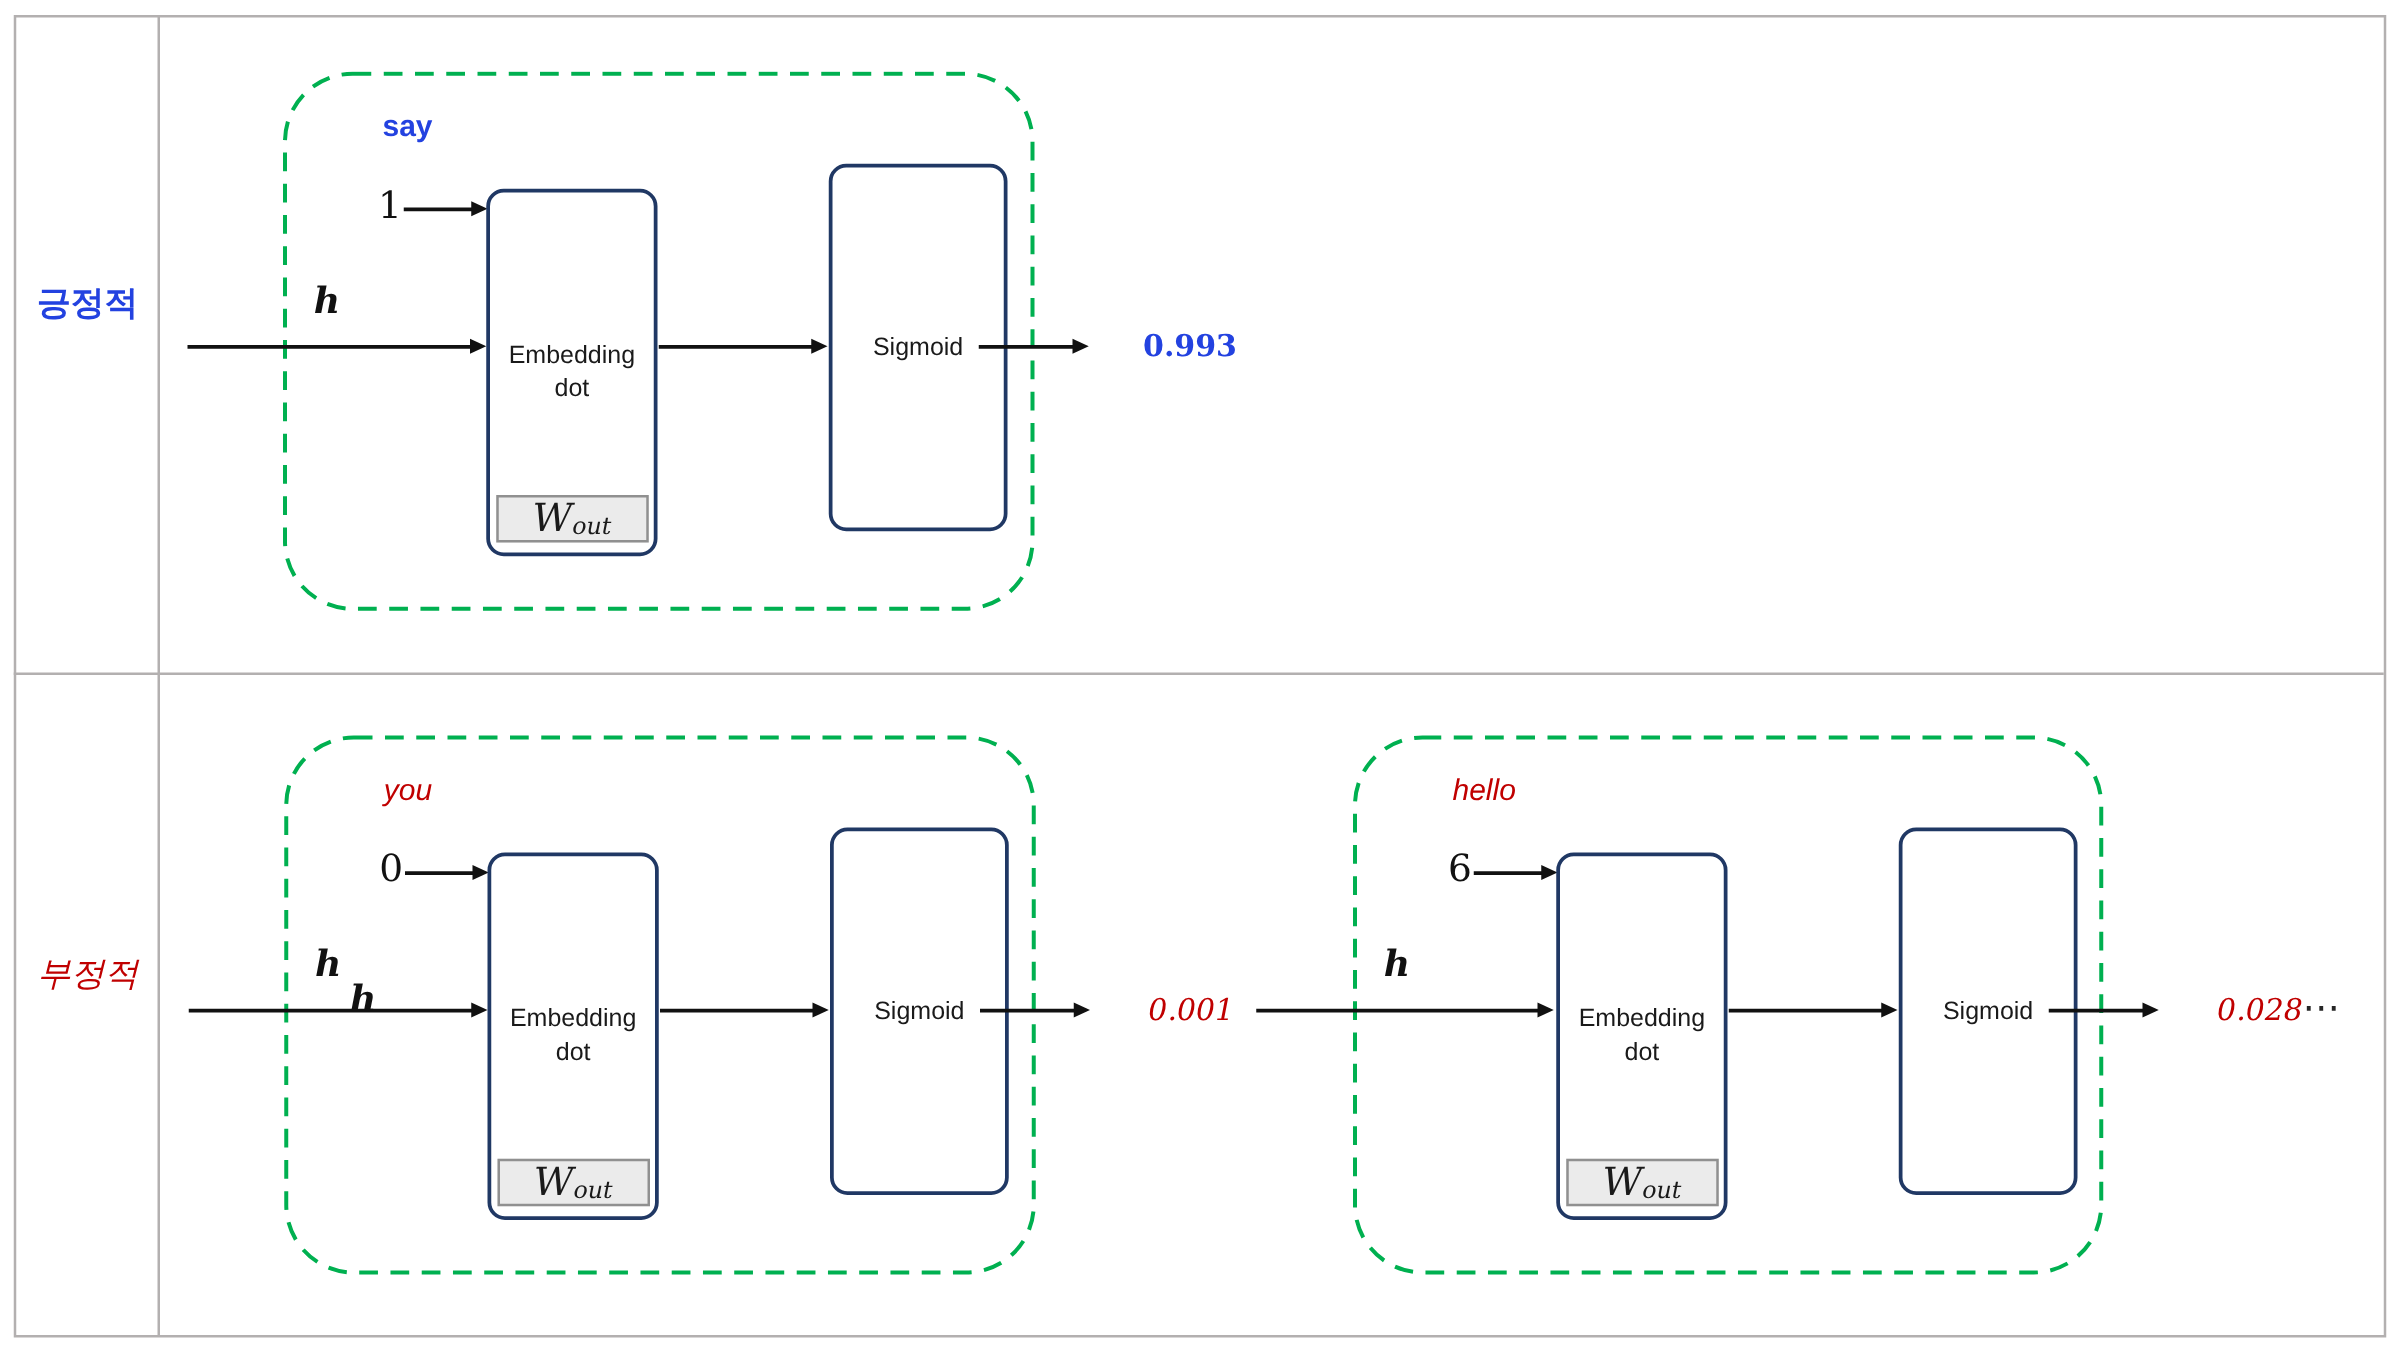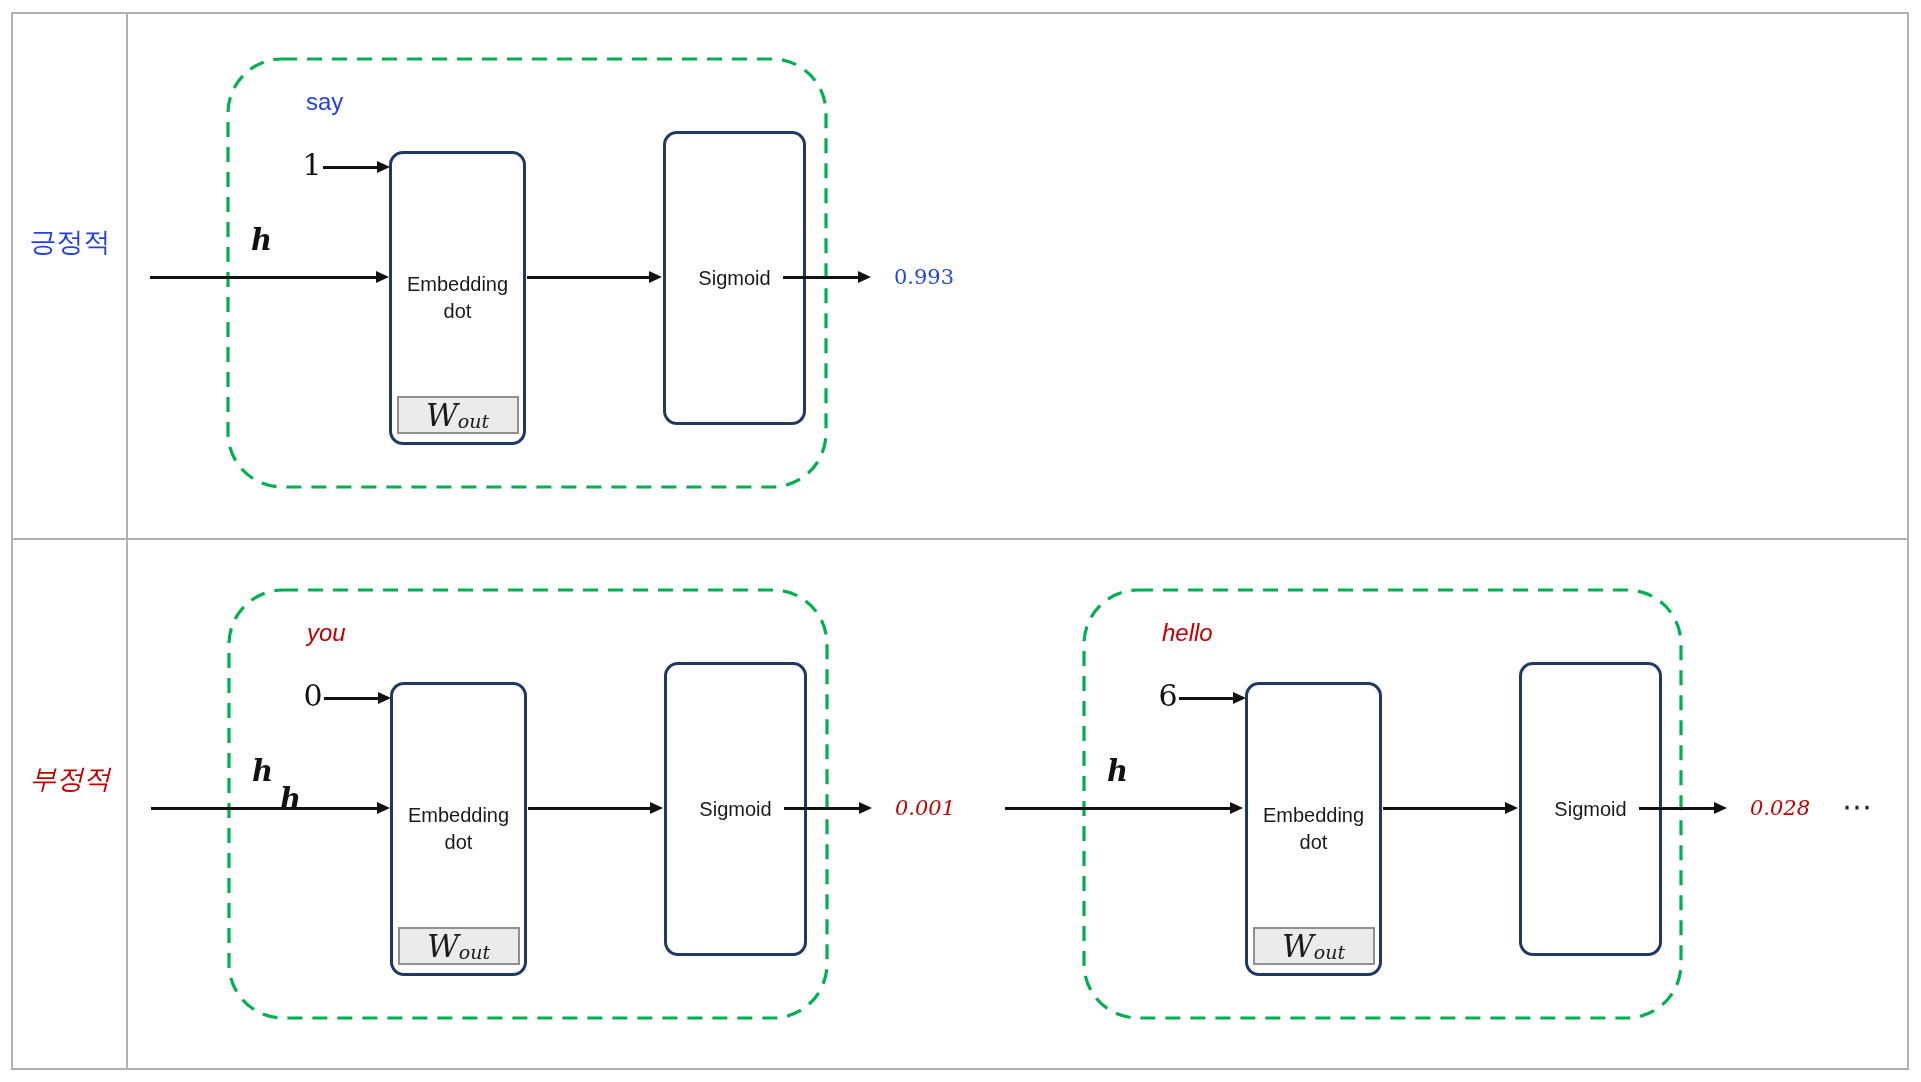--- a/index.html
+++ b/index.html
@@ -8,21 +8,21 @@
     font-family:"Liberation Sans",sans-serif;color:#111;
   }
   
   .grid-outline{position:absolute;left:11px;top:12px;width:1894px;height:1054px;
     border:2px solid #b3b0b0;background:transparent;}
   .v-div{position:absolute;left:126px;top:12px;width:2px;height:1056px;background:#b3b0b0;}
   .h-div{position:absolute;left:11px;top:538px;width:1896px;height:2px;background:#b3b0b0;}
 
   .row-label{position:absolute;left:14px;width:112px;text-align:center;
     font-size:27px;line-height:30px;}
-  .blue{color:#2342e0;}
+  .blue{color:#2342e0;font-weight:bold;}
   .red{color:#c00000;font-style:italic;}
 
   
   .unit{position:absolute;width:602px;height:432px;}
   .outline-svg{position:absolute;left:0;top:0;}
 
   .word-label{position:absolute;left:80px;top:32px;font-size:24px;line-height:26px;}
 
   .serif-num{font-family:"DejaVu Serif","Liberation Serif",serif;}
   .idx{position:absolute;left:66px;top:92px;width:40px;text-align:center;
@@ -48,22 +48,22 @@
   .embed-box{left:163px;margin-top:20px;}
   .sig-box{left:437px;width:143px;}
   .nodebox .bx-label{font-size:20px;line-height:27px;text-align:center;color:#1a1a1a;}
   .wout{position:absolute;bottom:8px;left:50%;transform:translateX(-50%);
     width:122px;height:38px;background:#ebebeb;border:2px solid #909090;box-sizing:border-box;
     display:flex;align-items:flex-start;justify-content:center;
     font-family:"DejaVu Serif","Liberation Serif",serif;font-style:italic;color:#1a1a1a;}
   .wout .w-main{font-size:31px;line-height:34px;}
   .wout .w-sub{font-size:19px;line-height:19px;align-self:flex-end;margin-bottom:1px;}
 
-  .out-num{position:absolute;left:624px;top:203px;width:104px;text-align:right;
-    font-size:21px;line-height:34px;}
+  .out-num{position:absolute;left:674px;top:203px;width:104px;text-align:center;
+    font-size:24px;line-height:34px;}
   .ellipsis{position:absolute;left:1826px;top:790px;width:64px;text-align:center;
     font-size:30px;line-height:34px;color:#262626;letter-spacing:2px;}
 </style>
 </head>
 <body>
 
 <div class="page">
 
   <div class="grid-outline"></div>
   <div class="v-div"></div>

